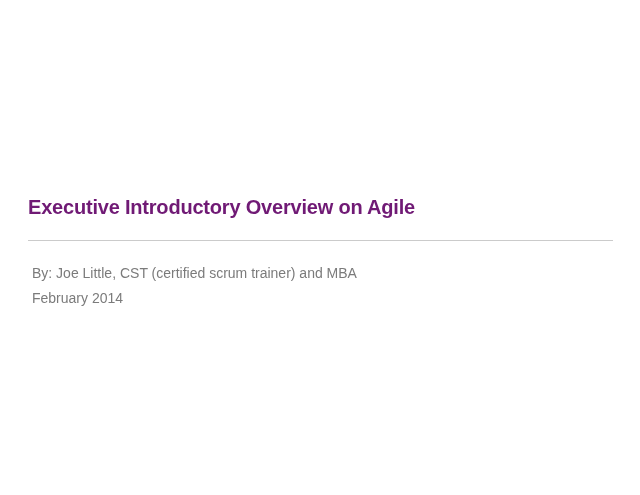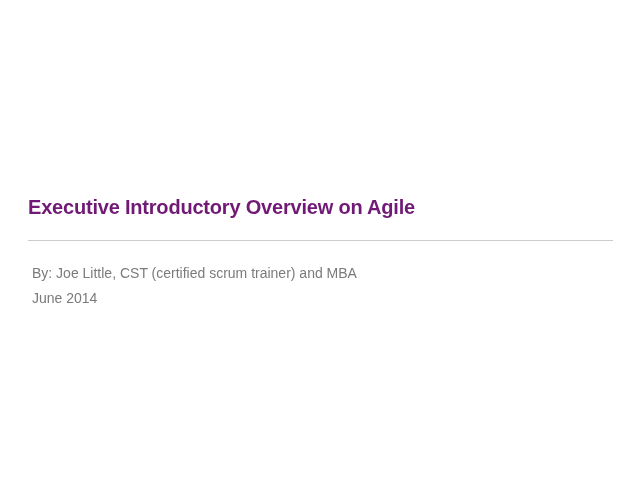--- a/index.html
+++ b/index.html
@@ -77,16 +77,16 @@
 <div class="slide">
 
   <div class="title-block">
     <h1 class="slide-title">Executive Introductory Overview on Agile</h1>
   </div>
 
   <hr class="title-divider">
 
   <div class="subtitle-block">
     <p class="subtitle-line">By: Joe Little, CST (certified scrum trainer) and MBA</p>
-    <p class="subtitle-line">June 2014</p>
+    <p class="subtitle-line">February 2014</p>
   </div>
 
 </div>
 
 </body></html>

